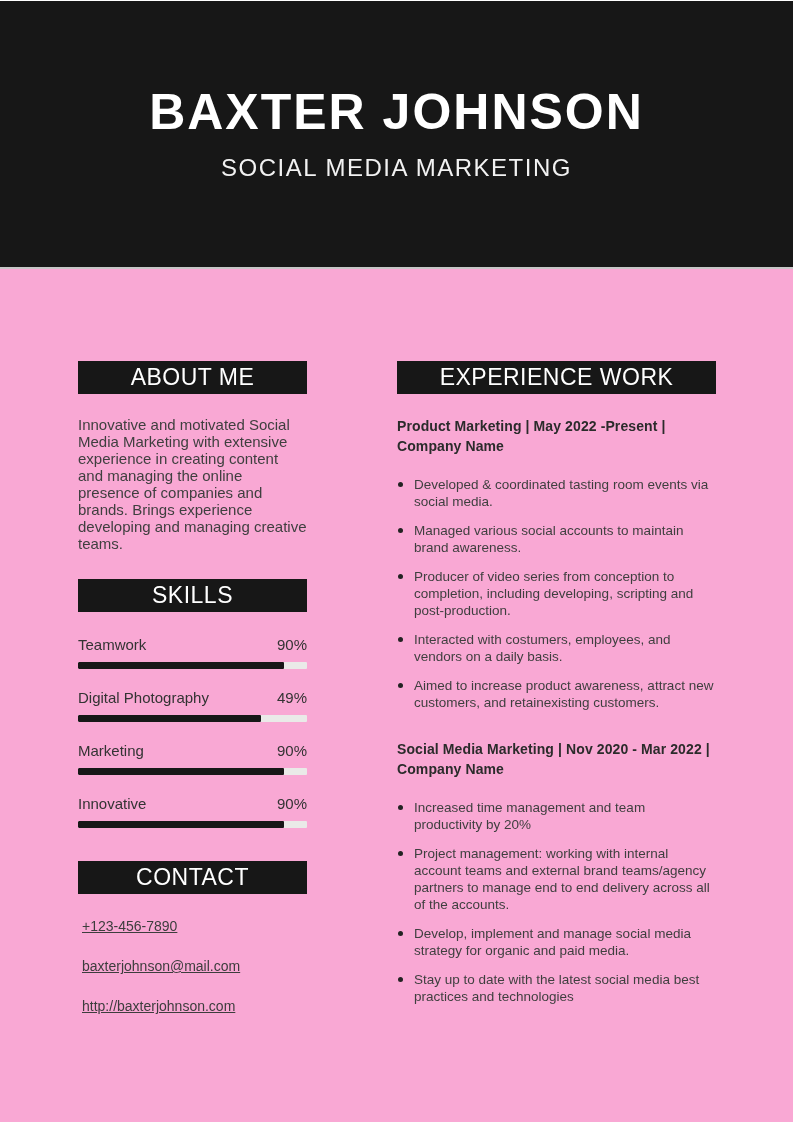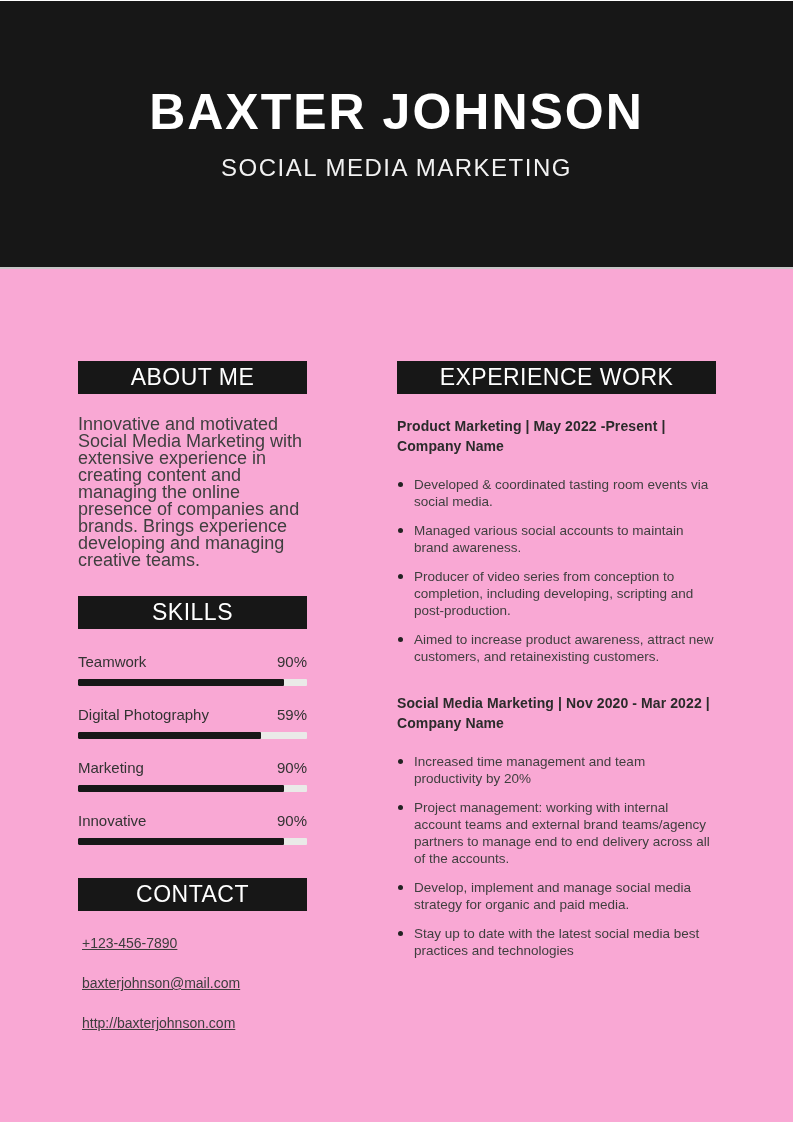--- a/index.html
+++ b/index.html
@@ -54,21 +54,21 @@
     height: 33px;
     line-height: 33px;
     text-align: center;
     font-size: 23px;
     font-weight: normal;
     letter-spacing: 0.5px;
   }
   
   .about-body {
     margin-top: 22px;
-    font-size: 18px;
+    font-size: 15px;
     line-height: 17px;
     color: #3f3f3f;
   }
   
   .skills-section { margin-top: 27px; }
   .skills-list { margin-top: 24px; }
   .skill-item { margin-bottom: 20px; }
   .skill-item:last-child { margin-bottom: 0; }
   .skill-row {
     display: flex;
@@ -161,21 +161,21 @@
               <span class="skill-pct">90%</span>
             </div>
             <div class="skill-bar">
               <div class="skill-fill" style="width: 90%;"></div>
             </div>
           </div>
 
           <div class="skill-item">
             <div class="skill-row">
               <span class="skill-label">Digital Photography</span>
-              <span class="skill-pct">59%</span>
+              <span class="skill-pct">49%</span>
             </div>
             <div class="skill-bar">
               <div class="skill-fill" style="width: 80%;"></div>
             </div>
           </div>
 
           <div class="skill-item">
             <div class="skill-row">
               <span class="skill-label">Marketing</span>
               <span class="skill-pct">90%</span>
@@ -213,20 +213,21 @@
     <main class="col-right">
 
       <div class="section-header">EXPERIENCE WORK</div>
 
       <div class="job">
         <div class="job-title">Product Marketing | May 2022 -Present | Company Name</div>
         <ul class="job-bullets">
           <li>Developed &amp; coordinated tasting room events via social media.</li>
           <li>Managed various social accounts to maintain brand awareness.</li>
           <li>Producer of video series from conception to completion, including developing, scripting and post-production.</li>
+          <li>Interacted with costumers, employees, and vendors on a daily basis.</li>
           <li>Aimed to increase product awareness, attract new customers, and retainexisting customers.</li>
         </ul>
       </div>
 
       <div class="job">
         <div class="job-title">Social Media Marketing | Nov 2020 - Mar 2022 | Company Name</div>
         <ul class="job-bullets">
           <li>Increased time management and team productivity by 20%</li>
           <li>Project management: working with internal account teams and external brand teams/agency partners to manage end to end delivery across all of the accounts.</li>
           <li>Develop, implement and manage social media strategy for organic and paid media.</li>

